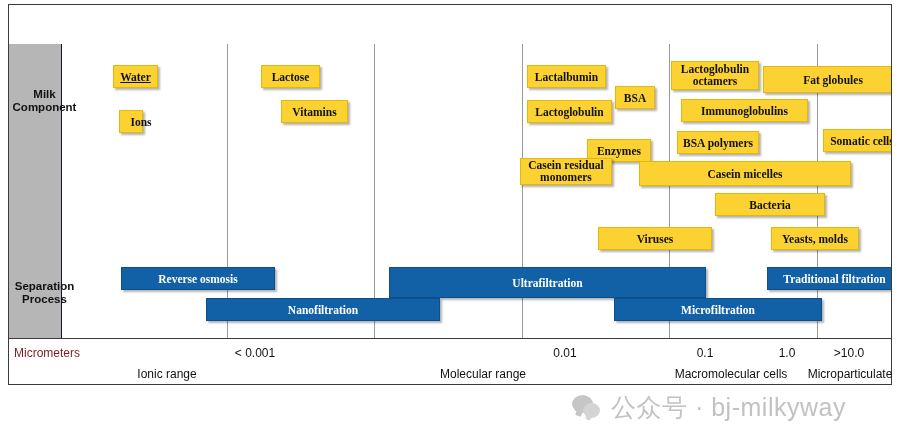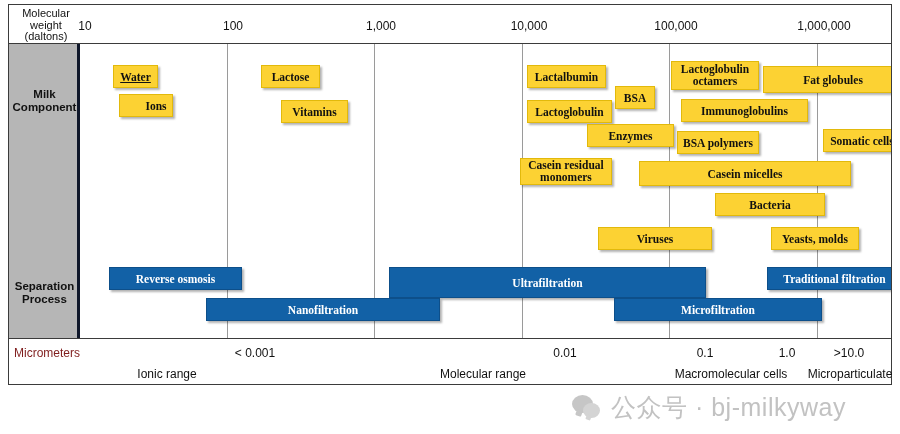--- a/index.html
+++ b/index.html
@@ -23,22 +23,22 @@
   }
   .top-tick{
     position:absolute;top:14px;font-size:12px;color:#111;white-space:nowrap;
     transform:translateX(-50%);
   }
   
   #body-row{
     position:absolute;left:0;top:39px;width:882px;height:294px;
   }
   #side-col{
-    position:absolute;left:0;top:0;width:71px;height:294px;
-    background:#b6b6b6;border-right:3px solid #0f172a;box-sizing:border-box;
+    position:absolute;left:0;top:0;width:53px;height:294px;
+    background:#b6b6b6;border-right:1px solid #0f172a;box-sizing:border-box;
   }
   .side-label{
     position:absolute;left:0;width:71px;text-align:center;
     font-size:11.5px;line-height:13px;font-weight:bold;color:#111;
   }
   #side-milk{top:44px;}
   #side-sep{top:236px;}
   #plot{
     position:absolute;left:71px;top:0;width:811px;height:294px;overflow:hidden;
   }
@@ -97,35 +97,20 @@
     content:"";position:absolute;left:3px;bottom:-2px;width:5px;height:5px;
     background:#d4d4d4;transform:rotate(20deg);border-radius:1px;
   }
   #wm-text{font-size:25px;letter-spacing:0.5px;color:#c2c2c2;white-space:nowrap;}
 </style>
 </head>
 <body>
 
 <div id="chart-frame">
 
-  <div id="header-row">
-    <div id="mw-label">
-      <div>Molecular</div>
-      <div>weight</div>
-      <div>(daltons)</div>
-    </div>
-    <div id="top-ticks">
-        <div class="top-tick" style="left: 76px;">10</div>
-        <div class="top-tick" style="left: 224px;">100</div>
-        <div class="top-tick" style="left: 372px;">1,000</div>
-        <div class="top-tick" style="left: 520px;">10,000</div>
-        <div class="top-tick" style="left: 667px;">100,000</div>
-        <div class="top-tick" style="left: 815px;">1,000,000</div>
-      </div>
-  </div>
 
   <div id="body-row">
 
     <div id="side-col">
       <div class="side-label" id="side-milk">
         <div>Milk</div>
         <div>Component</div>
       </div>
       <div class="side-label" id="side-sep">
         <div>Separation</div>
@@ -140,21 +125,21 @@
           <div class="gridline" style="left: 442px;"></div>
           <div class="gridline" style="left: 589px;"></div>
           <div class="gridline" style="left: 737px;"></div>
         </div>
       <div id="milk-boxes">
           <div class="gbox ybox" style="left: 33px; top: 21px; width: 45px; height: 23px; text-decoration: underline;">
             <div>
               <div>Water</div>
             </div>
           </div>
-          <div class="gbox ybox" style="left: 39px; top: 50px; width: 54px; height: 23px; padding-left: 20px;">
+          <div class="gbox ybox" style="left: 39px; top: 66px; width: 24px; height: 23px; padding-left: 20px;">
             <div>
               <div>Ions</div>
             </div>
           </div>
           <div class="gbox ybox" style="left: 181px; top: 21px; width: 59px; height: 23px;">
             <div>
               <div>Lactose</div>
             </div>
           </div>
           <div class="gbox ybox" style="left: 201px; top: 56px; width: 67px; height: 23px;">
@@ -170,21 +155,21 @@
           <div class="gbox ybox" style="left: 535px; top: 42px; width: 40px; height: 23px;">
             <div>
               <div>BSA</div>
             </div>
           </div>
           <div class="gbox ybox" style="left: 447px; top: 56px; width: 85px; height: 23px;">
             <div>
               <div>Lactoglobulin</div>
             </div>
           </div>
-          <div class="gbox ybox" style="left: 507px; top: 80px; width: 87px; height: 23px;">
+          <div class="gbox ybox" style="left: 507px; top: 95px; width: 64px; height: 23px;">
             <div>
               <div>Enzymes</div>
             </div>
           </div>
           <div class="gbox ybox two-line" style="left: 440px; top: 114px; width: 92px; height: 27px;">
             <div>
               <div>Casein residual</div>
               <div>monomers</div>
             </div>
           </div>
@@ -229,21 +214,21 @@
               <div>Viruses</div>
             </div>
           </div>
           <div class="gbox ybox" style="left: 691px; top: 183px; width: 88px; height: 23px;">
             <div>
               <div>Yeasts, molds</div>
             </div>
           </div>
         </div>
       <div id="sep-boxes">
-          <div class="gbox bbox" style="left: 29px; top: 223px; width: 133px; height: 23px;">
+          <div class="gbox bbox" style="left: 41px; top: 223px; width: 154px; height: 23px;">
             <span>Reverse osmosis</span>
           </div>
           <div class="gbox bbox" style="left: 309px; top: 223px; width: 317px; height: 31px;">
             <span>Ultrafiltration</span>
           </div>
           <div class="gbox bbox" style="left: 687px; top: 223px; width: 135px; height: 23px;">
             <span>Traditional filtration</span>
           </div>
           <div class="gbox bbox" style="left: 126px; top: 254px; width: 234px; height: 23px;">
             <span>Nanofiltration</span>

